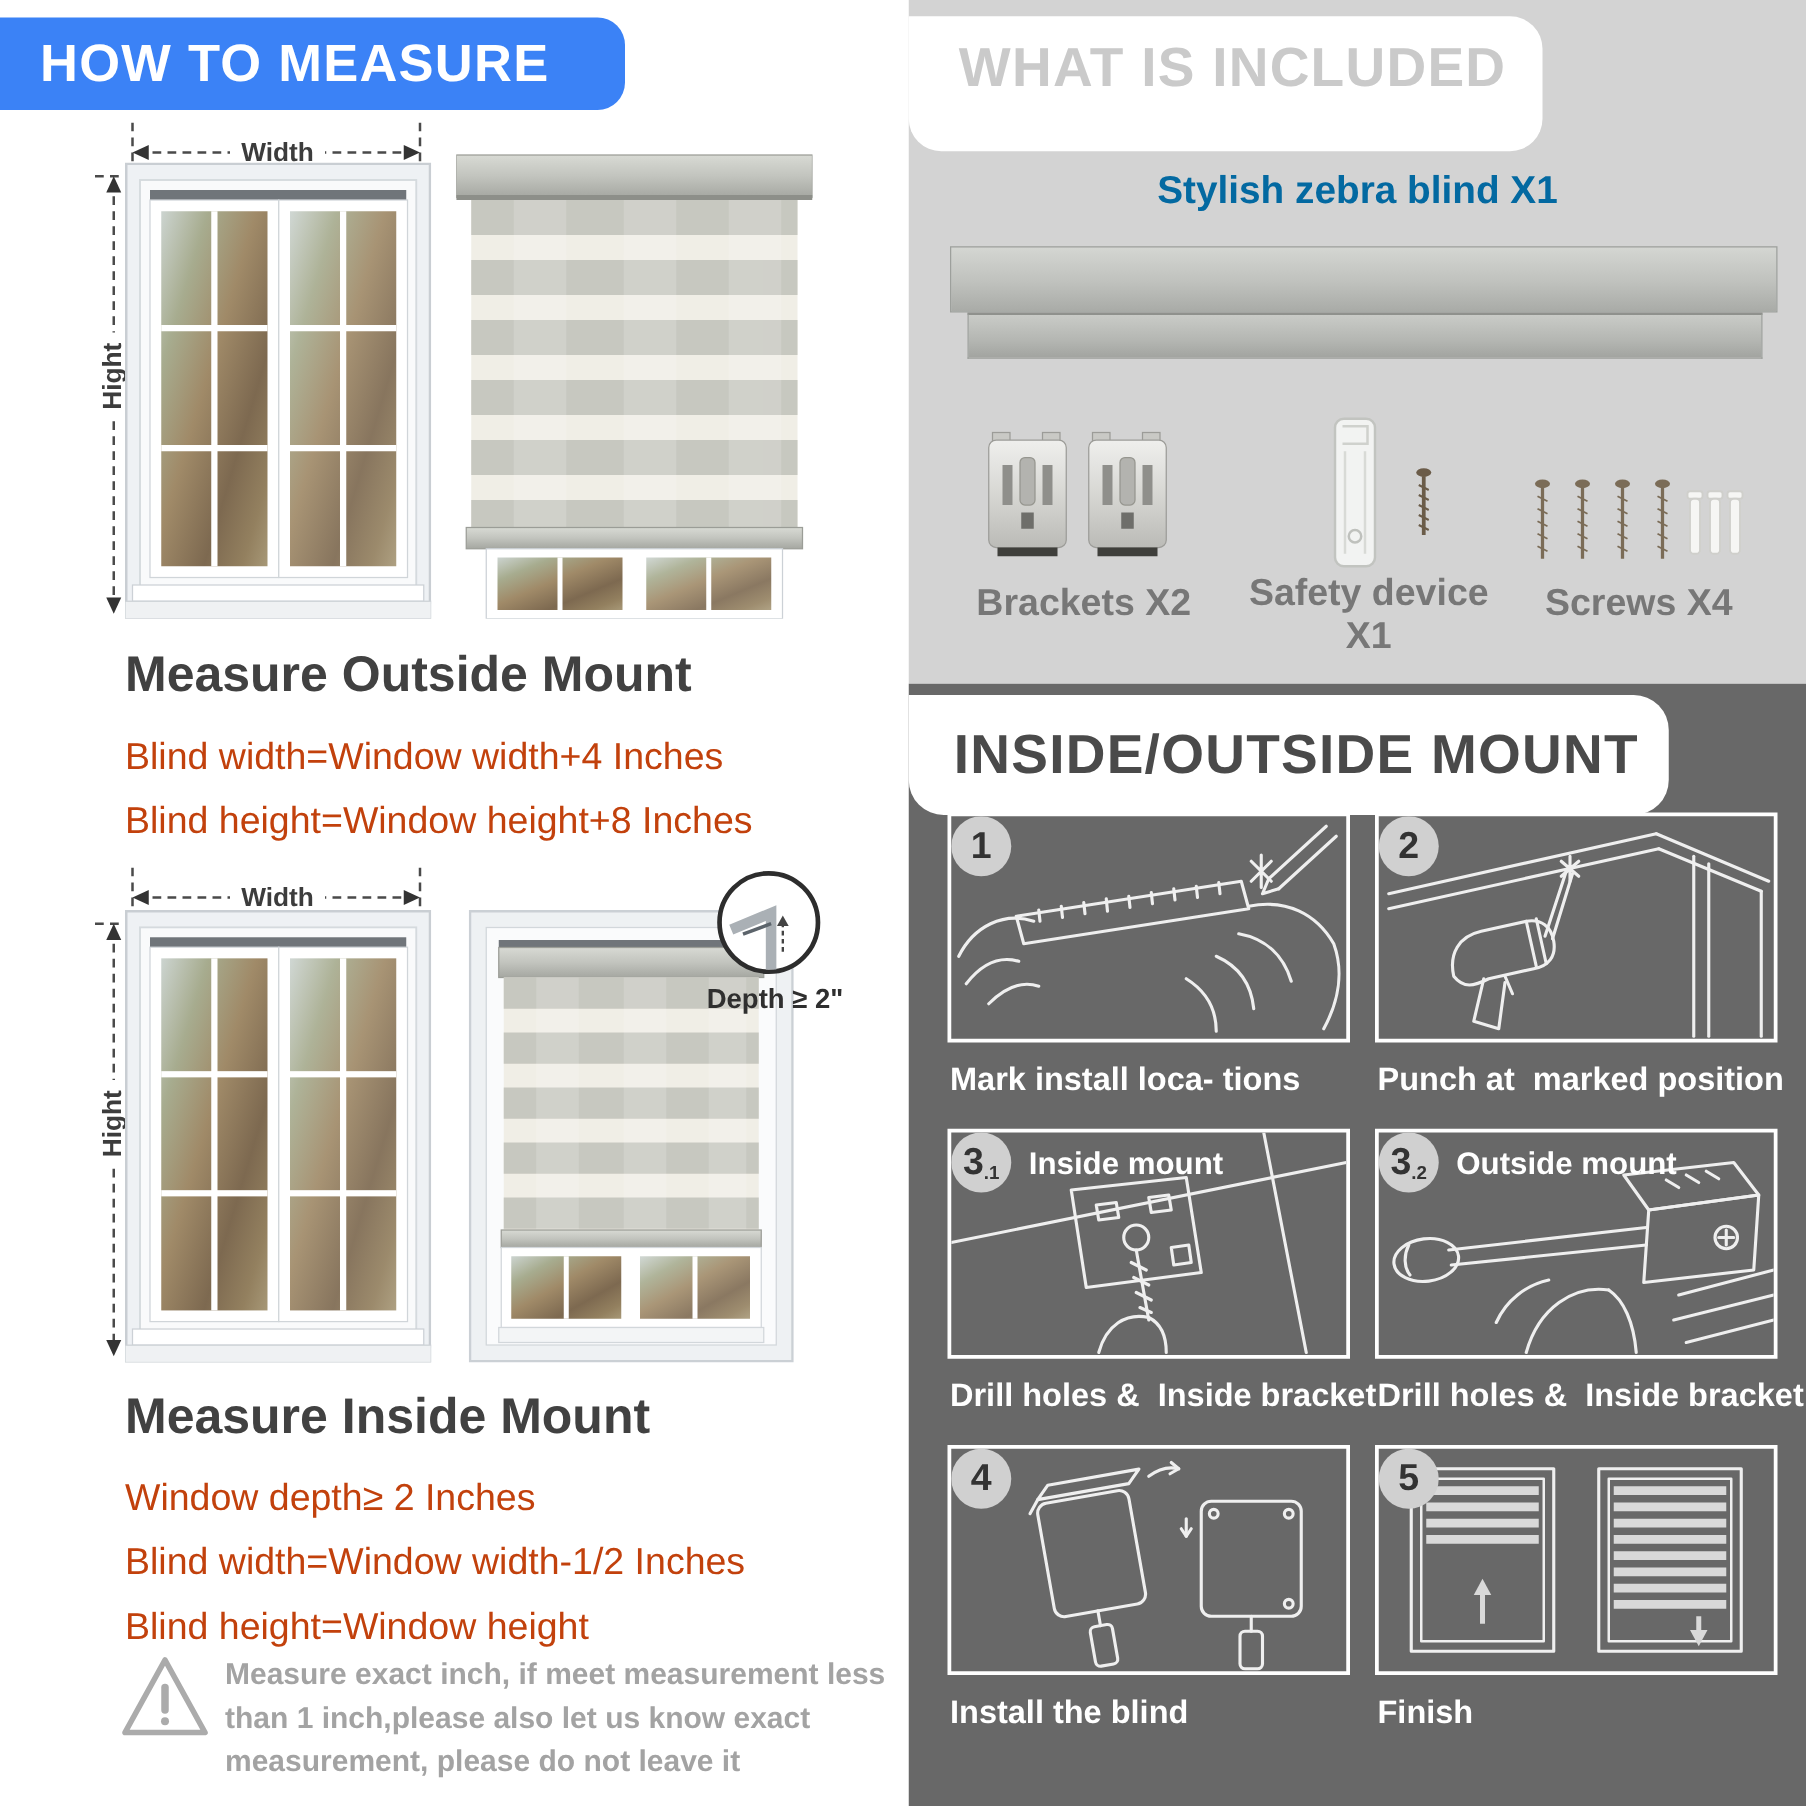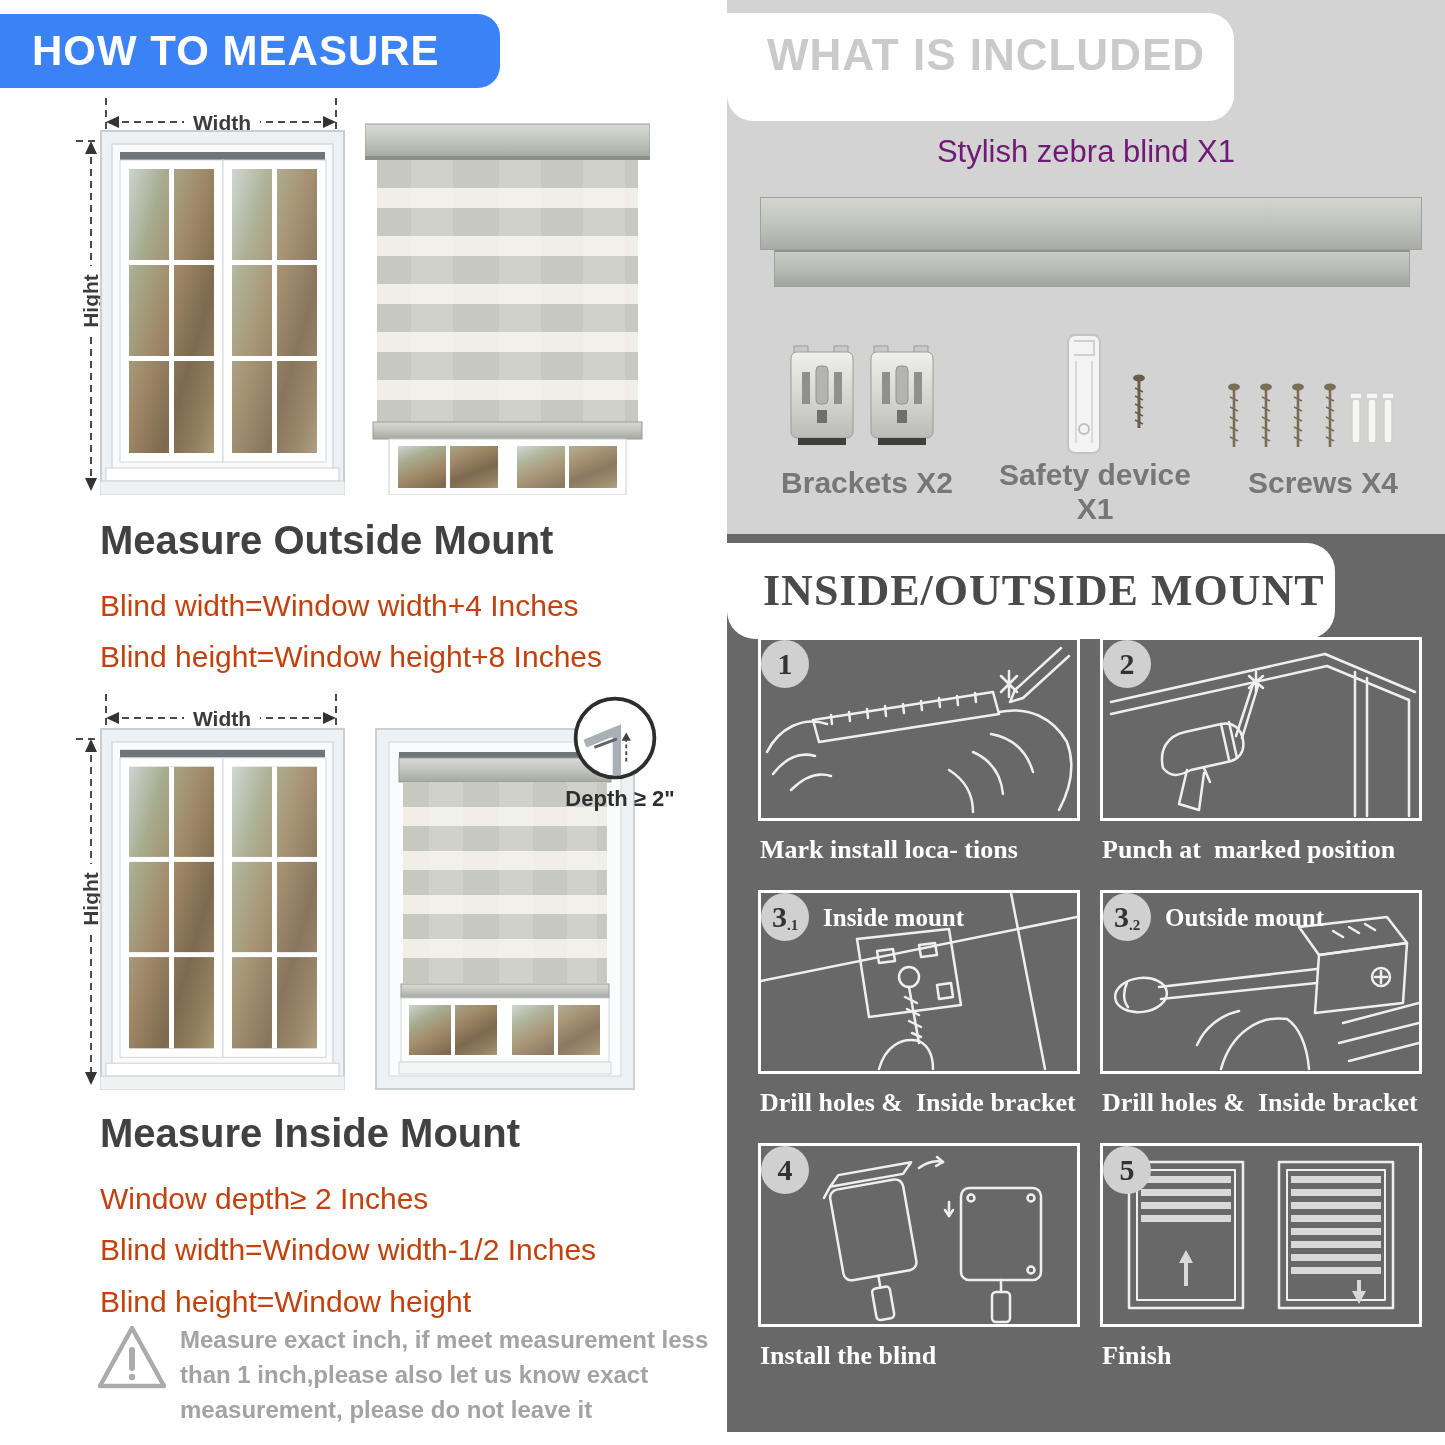--- a/index.html
+++ b/index.html
@@ -18,31 +18,31 @@
   .sec-line{font-size:30px;font-weight:normal;color:#c2410c;line-height:36px;}
   .depth-label{font-size:22px;font-weight:bold;color:#2f2f2f;text-align:center;}
   .warn-line{font-size:24px;font-weight:bold;color:#a3a3a3;line-height:35px;}
 
   
   .panel-included{left:727px;top:0;width:718px;height:547px;background:#d3d3d3;}
   .hdr-included{left:0;top:13px;width:507px;height:108px;background:#ffffff;
                 border-radius:0 26px 26px 26px;color:#cacaca;font-weight:bold;font-size:44px;
                 line-height:84px;padding-left:40px;box-sizing:border-box;letter-spacing:1px;}
   .product-label{left:0;top:134px;width:718px;text-align:center;
-                 font-size:31px;font-weight:normal;color:#701a75;}
+                 font-size:31px;font-weight:bold;color:#0369a1;}
   .rail-top{left:33px;top:197px;width:662px;height:53px;
             background:linear-gradient(#d4d6d2,#bfc1bd 55%,#a9aba7);
             border:1px solid #9da09c;box-sizing:border-box;}
   .rail-bottom{left:47px;top:250px;width:636px;height:37px;
             background:linear-gradient(#c9cbc7,#b4b6b2 60%,#a2a4a0);
             border:1px solid #9da09c;border-top:2px solid #8f918d;box-sizing:border-box;}
   .item-label{font-size:30px;font-weight:bold;color:#777777;text-align:center;}
 
   
-  .panel-mount{left:727px;top:534px;width:718px;height:898px;background:#686868;font-family:Liberation Serif, serif;}
+  .panel-mount{left:727px;top:547px;width:718px;height:898px;background:#686868;}
   .hdr-mount{left:0;top:9px;width:608px;height:96px;background:#ffffff;
              border-radius:0 28px 28px 28px;color:#4a4a4a;font-weight:bold;font-size:44px;
              line-height:96px;padding-left:36px;box-sizing:border-box;letter-spacing:1px;}
   .step-panel{width:322px;height:184px;border:3px solid #ffffff;box-sizing:border-box;
               overflow:hidden;}
   .badge{position:absolute;top:0;left:0;width:48px;height:48px;border-radius:50%;
          background:#d0d0d0;color:#333333;font-weight:bold;font-size:30px;
          display:flex;align-items:center;justify-content:center;}
   .badge .badge-sub{font-size:15px;align-self:flex-end;margin-bottom:7px;}
   .step-title{position:absolute;left:62px;top:11px;font-size:25px;font-weight:bold;color:#ffffff;}
@@ -298,21 +298,21 @@
       </g>
       <g fill="#f6f6f4" stroke="#cfcfcb" stroke-width="1.5">
         <rect x="126" y="12" width="12" height="6" rx="2"></rect>
           <rect x="128" y="18" width="8" height="44" rx="3"></rect>
         <rect x="142" y="12" width="12" height="6" rx="2"></rect>
           <rect x="144" y="18" width="8" height="44" rx="3"></rect>
         <rect x="158" y="12" width="12" height="6" rx="2"></rect>
           <rect x="160" y="18" width="8" height="44" rx="3"></rect>
       </g>
     </svg>
-    <div class="abs item-label" style="left:506px;top:466px;width:180px">Screws X4</div>
+    <div class="abs item-label" style="left:494px;top:466px;width:180px">Screws X4</div>
   </div>
 
   <div class="abs panel-mount">
     <div class="abs hdr-mount">INSIDE/OUTSIDE MOUNT</div>
 
     <div class="abs step-panel" style="left:31px;top:103px">
       <svg width="316" height="178" viewBox="0 0 316 178">
         <g class="lineart">
           <path d="M6,112 C18,88 42,76 66,84"></path>
           <path d="M12,134 C26,116 40,112 54,116"></path>

